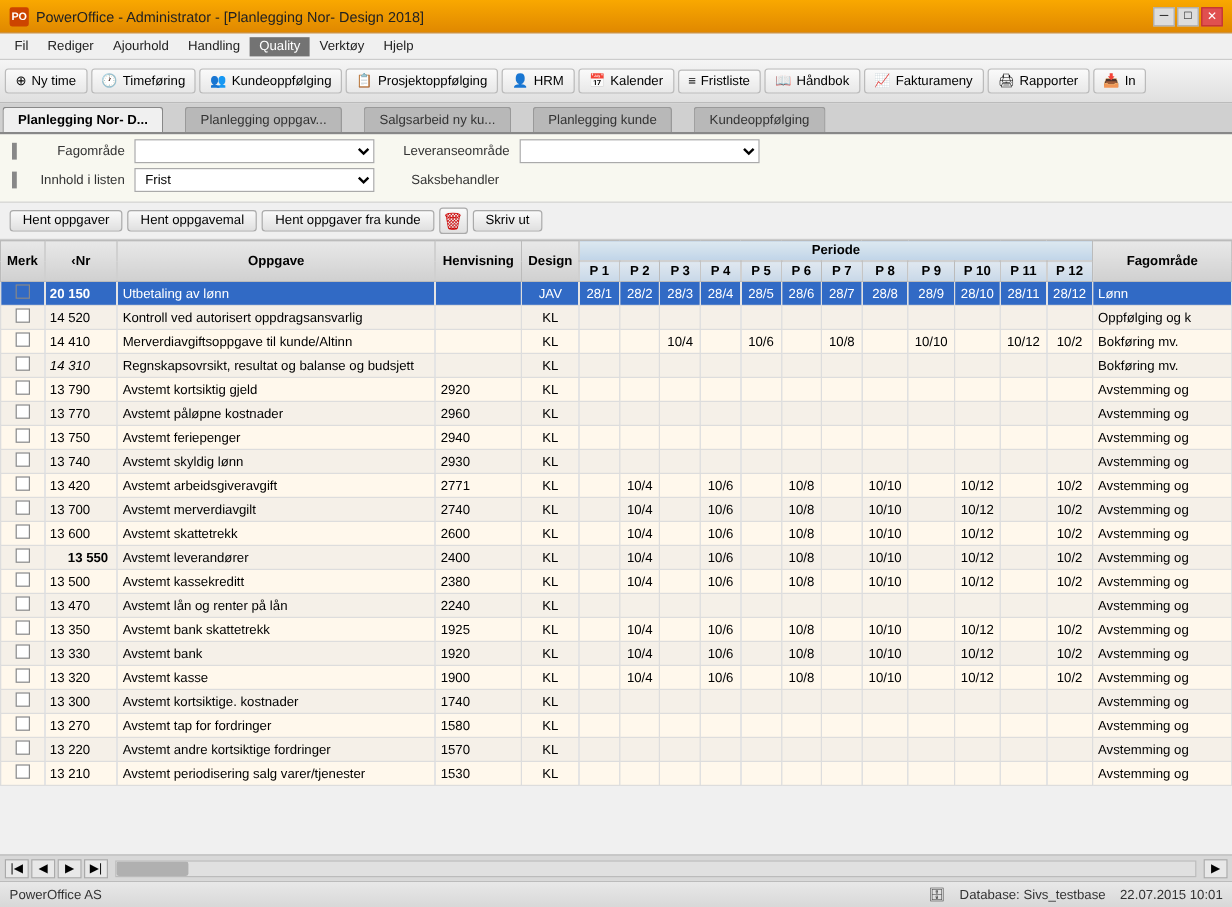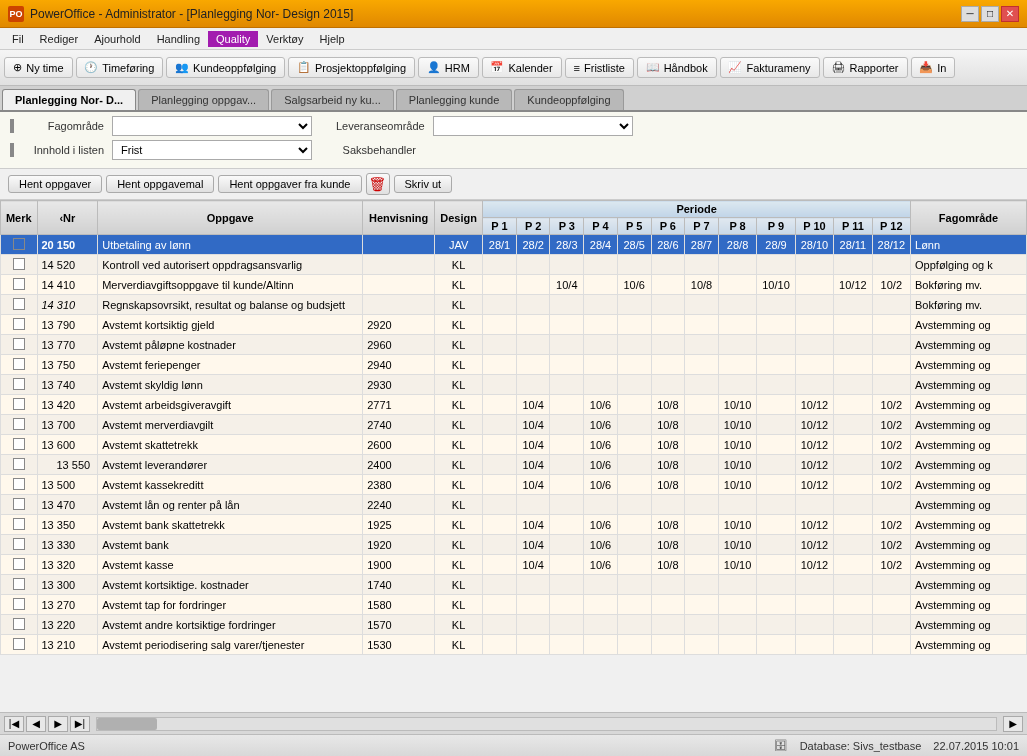--- a/index.html
+++ b/index.html
@@ -30,21 +30,21 @@
       align-items: center;
       border-bottom: 1px solid #ccc;
       padding: 0 4px;
     }
     .menu-item {
       padding: 2px 8px;
       cursor: pointer;
       font-size: 11px;
       color: #222;
     }
-    .menu-item.active { background: #a21caf; color: white; }
+    .menu-item.active { background: #737373; color: white; }
 
     
     .toolbar {
       background: linear-gradient(to bottom, #f5f5f5, #e0e0e0);
       height: 36px;
       display: flex;
       align-items: center;
       border-bottom: 1px solid #bbb;
       padding: 0 4px;
       gap: 3px;
@@ -70,21 +70,21 @@
       padding: 0 2px;
     }
     .tab {
       padding: 4px 12px;
       background: #b8b8b8;
       border: 1px solid #999;
       border-bottom: none;
       cursor: pointer;
       font-size: 11px;
       color: #333;
-      margin-right: 2px;
+      margin-right: 18px;
       border-radius: 3px 3px 0 0;
       max-width: 140px;
       overflow: hidden;
       text-overflow: ellipsis;
       white-space: nowrap;
     }
     .tab.active {
       background: #f0f0f0;
       color: #000;
       font-weight: bold;
@@ -246,21 +246,21 @@
     }
   </style>
 </head>
 <body>
 
 <div class="page-wrapper">
 
   <div class="title-bar">
     <div class="title-bar-left">
       <div class="title-bar-icon">PO</div>
-      <span class="title-bar-text">PowerOffice - Administrator - [Planlegging Nor- Design 2015]</span>
+      <span class="title-bar-text">PowerOffice - Administrator - [Planlegging Nor- Design 2018]</span>
     </div>
     <div class="title-bar-controls">
       <div class="title-btn">─</div>
       <div class="title-btn">□</div>
       <div class="title-btn close">✕</div>
     </div>
   </div>
 
   <div class="menu-bar">
     <span class="menu-item">Fil</span>
@@ -621,21 +621,21 @@
             <td style="text-align: center;"></td>
             <td style="text-align: center;">10/10</td>
             <td style="text-align: center;"></td>
             <td style="text-align: center;">10/12</td>
             <td style="text-align: center;"></td>
             <td style="text-align: center;">10/2</td>
             <td>Avstemming og</td>
           </tr>
           <tr>
             <td class="checkbox-cell"><div class="checkbox"></div></td>
-            <td style="font-weight: normal; padding-left: 19px;">13 550</td>
+            <td style="font-weight: bold; padding-left: 19px;">13 550</td>
             <td>Avstemt leverandører</td>
             <td>2400</td>
             <td style="text-align: center;">KL</td>
             <td style="text-align: center;"></td>
             <td style="text-align: center;">10/4</td>
             <td style="text-align: center;"></td>
             <td style="text-align: center;">10/6</td>
             <td style="text-align: center;"></td>
             <td style="text-align: center;">10/8</td>
             <td style="text-align: center;"></td>

